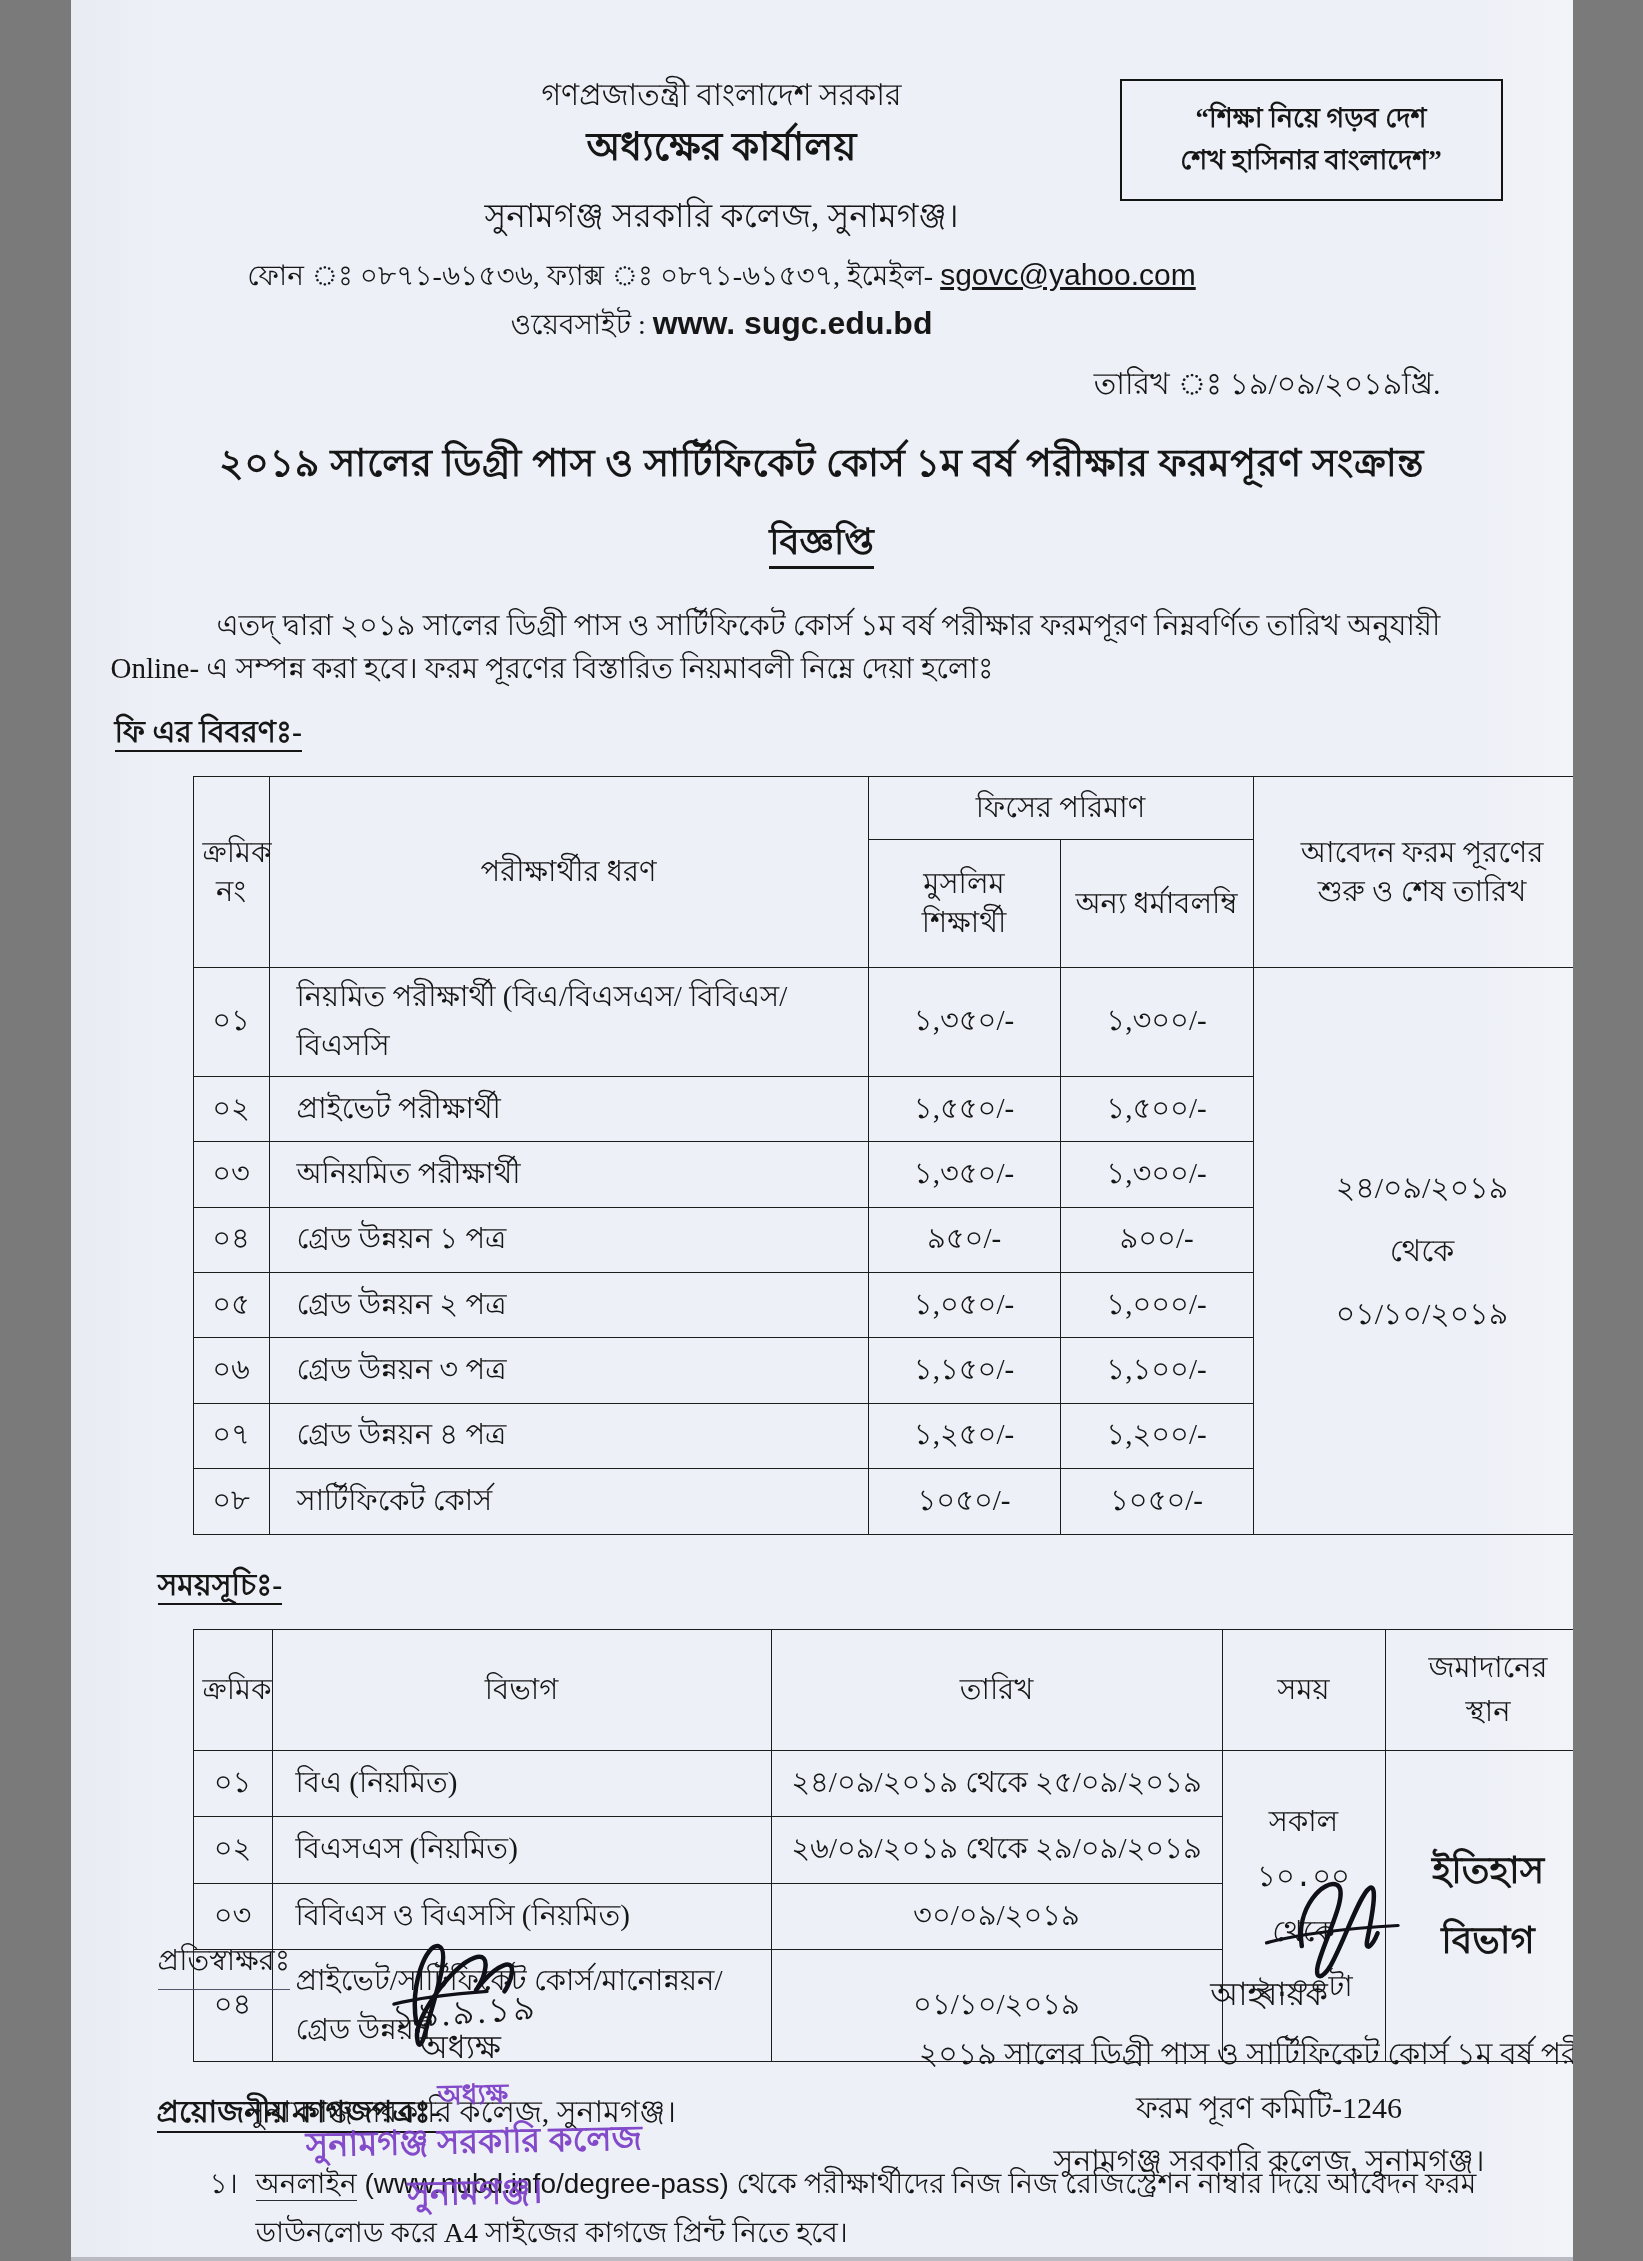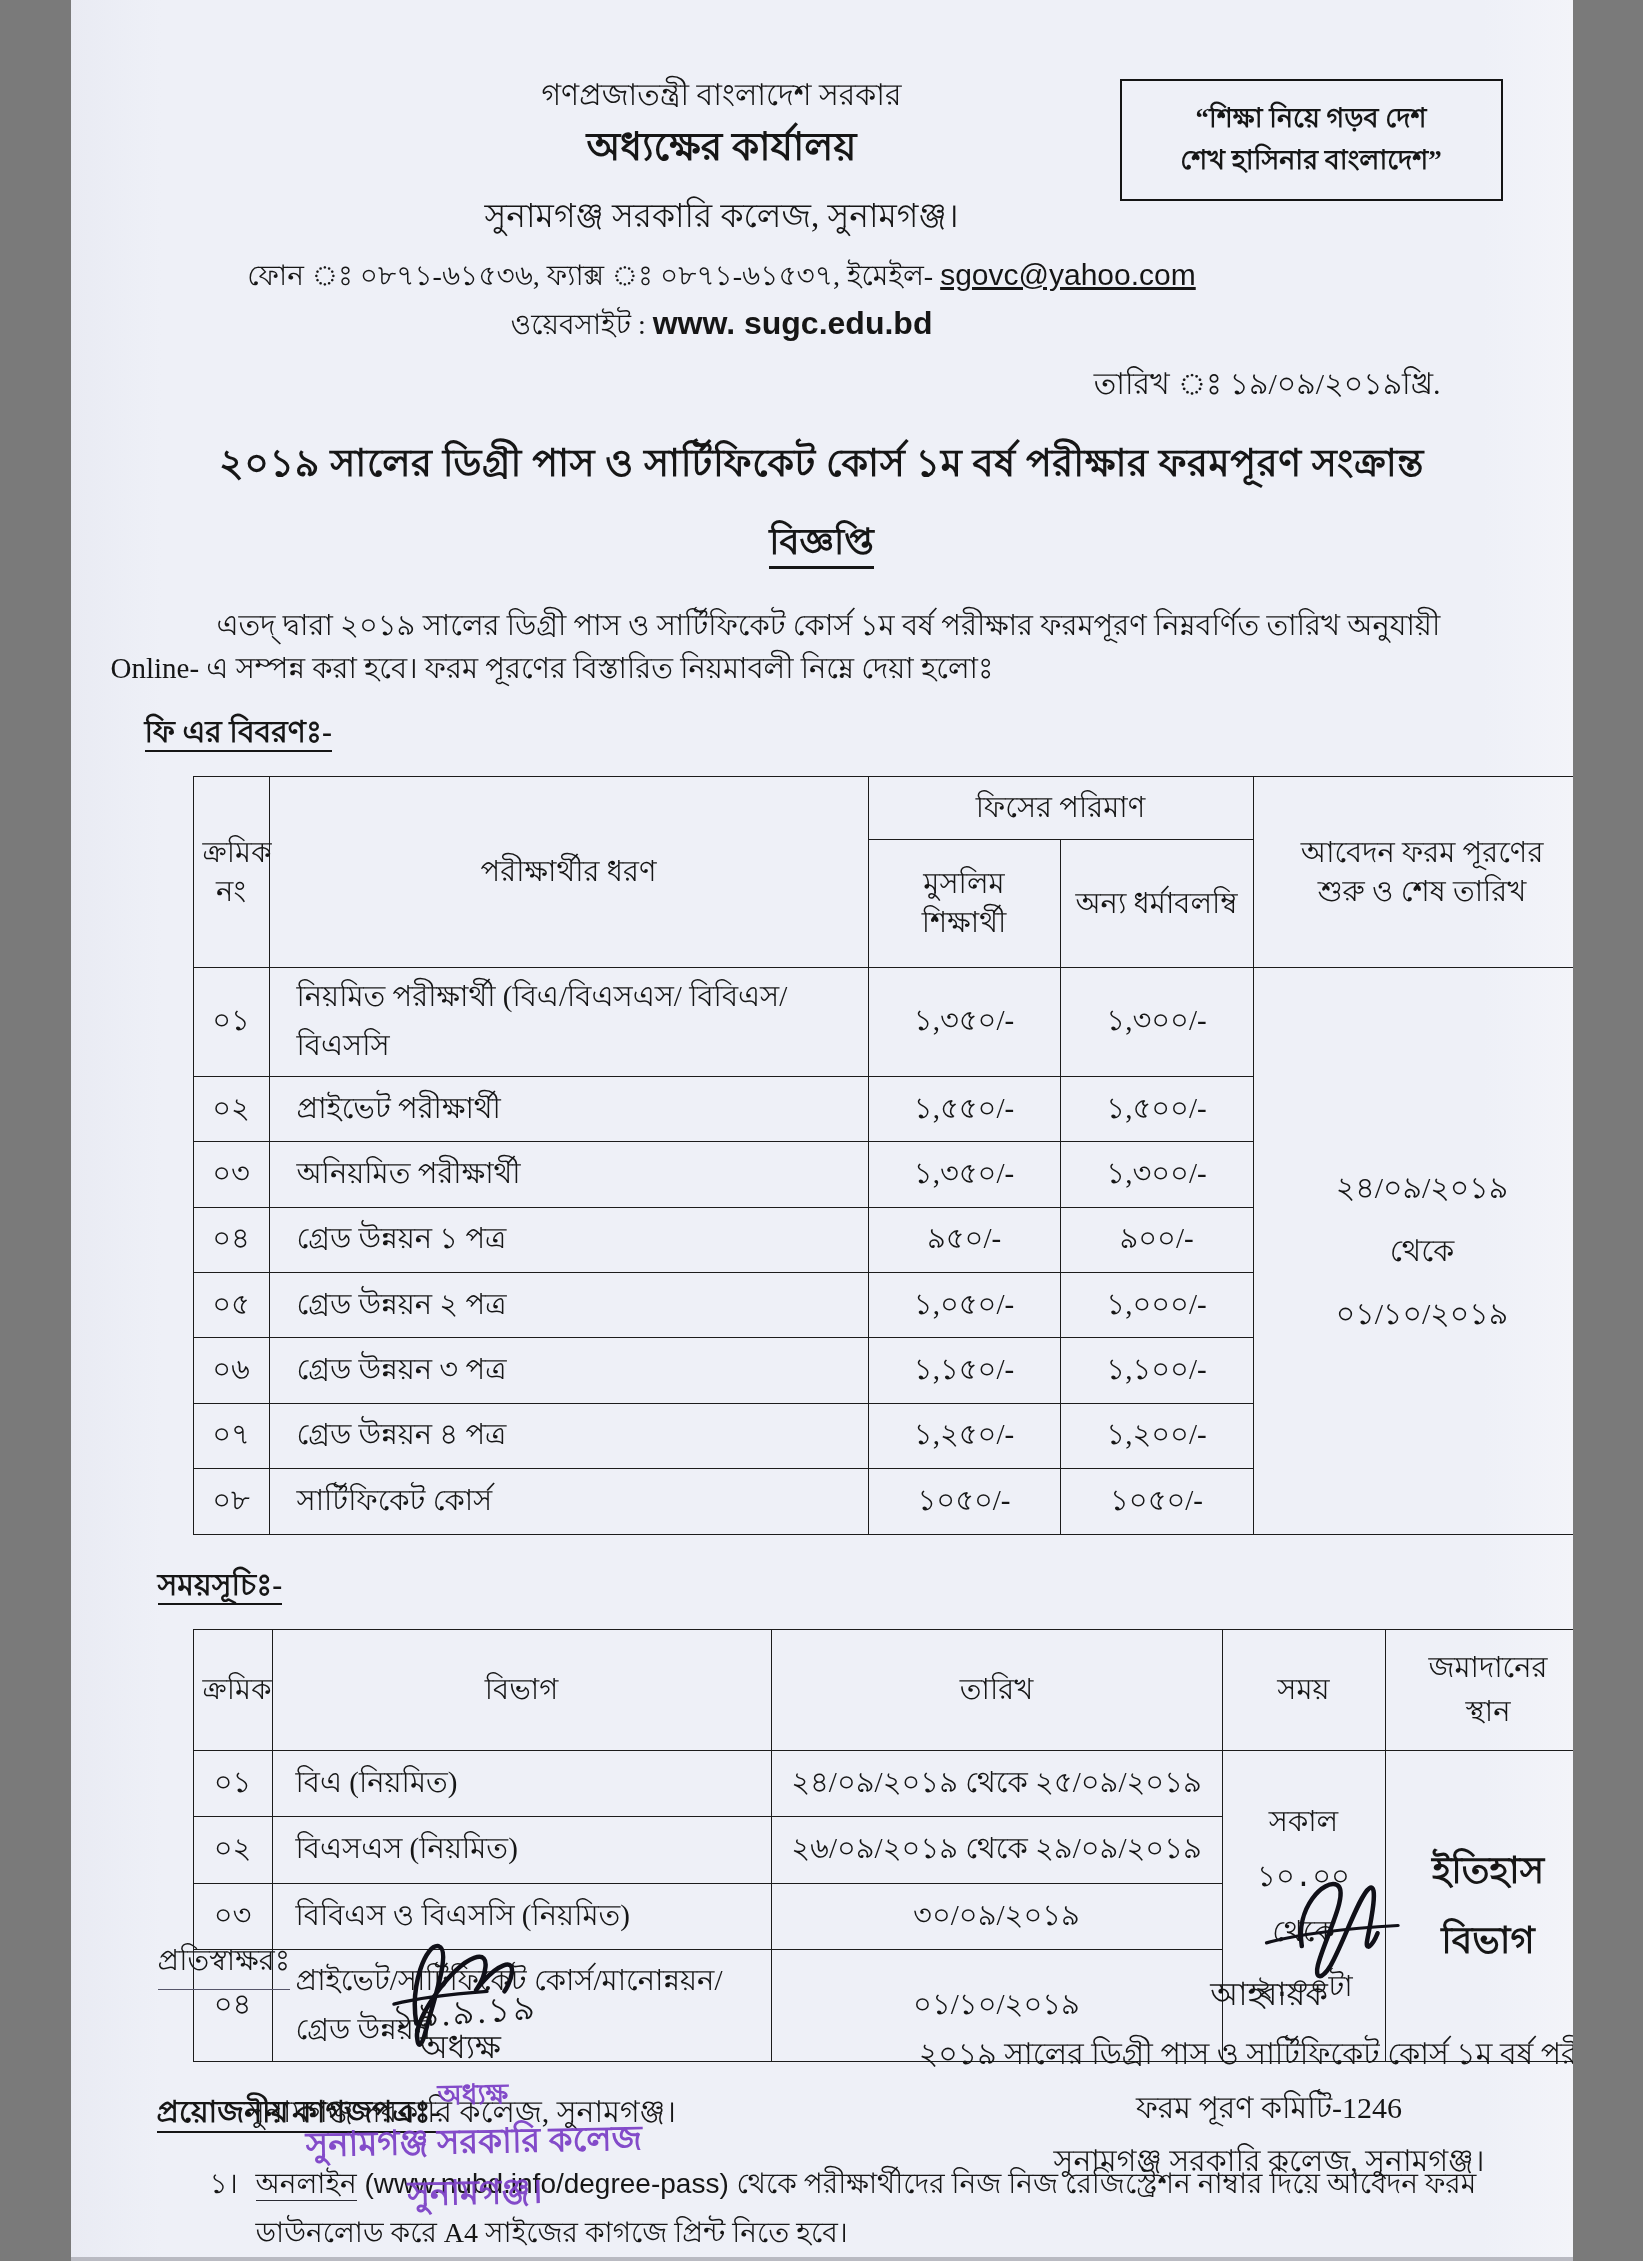--- a/index.html
+++ b/index.html
@@ -33,21 +33,21 @@
   }
   .date-line{text-align:right;padding-right:132px;margin-top:17px;font-size:30px;}
   
   .title1{text-align:center;font-size:38px;font-weight:700;margin-top:22px;letter-spacing:0.6px;}
   .title2{text-align:center;margin-top:17px;}
   .title2 span{font-size:36px;font-weight:700;border-bottom:3.2px solid #161616;padding-bottom:3.9px;}
   
   .intro{margin:30px 61px 0 40px;font-size:29px;line-height:1.5;text-indent:106px;text-align:left;}
   .sec-head{font-size:30px;font-weight:700;margin-top:17px;}
   .sec-head span{border-bottom:2.6px solid #161616;padding-bottom:2.6px;}
-  .head-fee{margin-left:74px;}
+  .head-fee{margin-left:44px;}
   .head-sched{margin-left:87px;margin-top:26px;}
   .head-docs{margin-left:86px;margin-top:26px;}
   
   table{border-collapse:collapse;table-layout:fixed;margin-left:122px;margin-top:17px;}
   td,th{border:1.9px solid #1c1c1c;font-size:29px;font-weight:400;padding:5.2px 9px;vertical-align:middle;}
   .fee-table{width:1398px;}
   .fee-table col.c-serial{width:76px;}
   .fee-table col.c-type{width:599px;}
   .fee-table col.c-muslim{width:192px;}
   .fee-table col.c-other{width:193px;}

